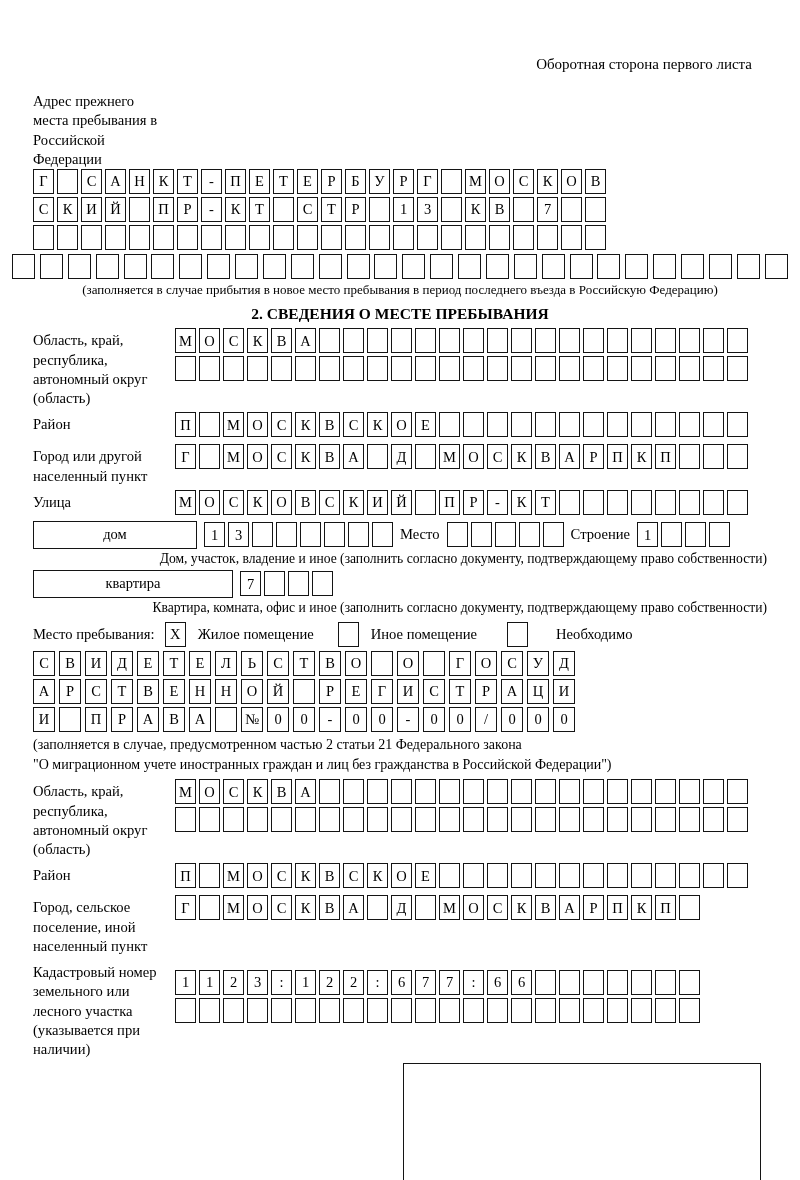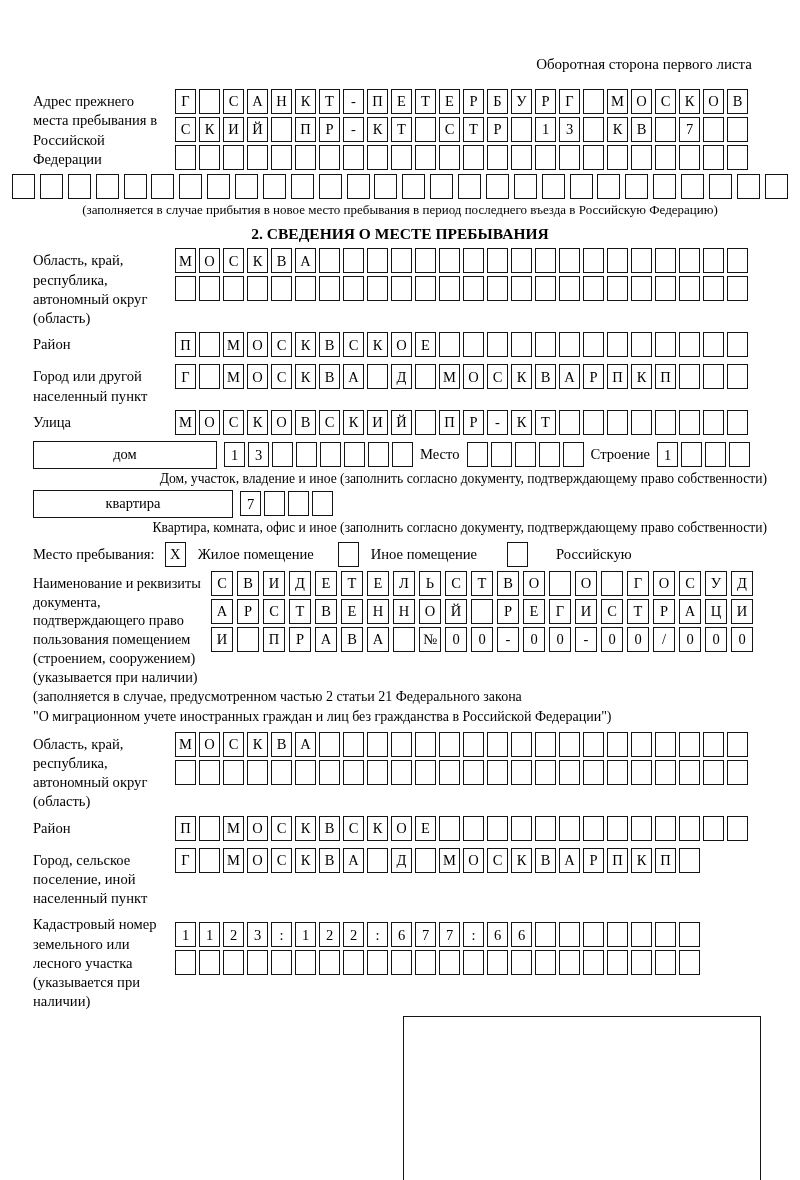--- a/index.html
+++ b/index.html
@@ -45,21 +45,21 @@
     margin: 7px 0 5px 0;
   }
   .sub-title { text-align: left; font-size: 14px; line-height: 1.45; }
 
   .house-row { display: flex; align-items: center; margin-top: 3px; }
   .wide-box {
     border: 1.5px solid #141414; height: 28px;
     display: flex; align-items: center; justify-content: center;
     font-size: 14.5px; margin-right: 7px;
   }
-  .wide-box.dom { width: 184px; }
+  .wide-box.dom { width: 164px; }
   .wide-box.kvartira { width: 200px; }
   .inline-label { font-size: 14.6px; margin: 0 7px; white-space: nowrap; }
   .house-row .boxrow { margin-bottom: 0; }
 
   .stay-row { display: flex; align-items: center; margin-top: 6px; }
   .stay-row .lbl { font-size: 14.6px; white-space: nowrap; }
   .stay-row .cell { margin: 0 12px 0 10px; }
   .doc-block .row-label { width: 178px; font-size: 14.3px; }
   .doc-block .cell { width: 22px; }
   .doc-block .boxrow { gap: 4px; }
@@ -73,21 +73,21 @@
 </style>
 </head>
 <body>
 
 <div class="page">
 
   <div class="header-note">Оборотная сторона первого листа</div>
 
   <div class="content">
 
-    <div class="form-row" style="margin-top:16px;">
+    <div class="form-row" style="margin-top:16px;flex-direction:column;">
       <div class="row-label">Адрес прежнего места пребывания в Российской Федерации</div>
       <div class="rows">
         <div class="boxrow">
             <span class="cell">Г</span>
             <span class="cell"></span>
             <span class="cell">С</span>
             <span class="cell">А</span>
             <span class="cell">Н</span>
             <span class="cell">К</span>
             <span class="cell">Т</span>
@@ -398,25 +398,24 @@
     </div>
     <div class="caption-left">Квартира, комната, офис и иное (заполнить согласно документу, подтверждающему право собственности)</div>
 
     <div class="stay-row">
       <span class="lbl">Место пребывания:</span>
       <span class="cell">X</span>
       <span class="lbl">Жилое помещение</span>
       <span class="cell" style="margin-left:24px;"></span>
       <span class="lbl">Иное помещение</span>
       <span class="cell" style="margin-left:30px; margin-right:28px;"></span>
-      <span class="lbl">Российскую</span>
+      <span class="lbl">Необходимо</span>
     </div>
 
     <div class="form-row doc-block">
-      <div class="row-label">Наименование и реквизиты документа, подтверждающего право пользования помещением (строением, сооружением) (указывается при наличии)</div>
       <div class="rows">
         <div class="boxrow">
             <span class="cell">С</span>
             <span class="cell">В</span>
             <span class="cell">И</span>
             <span class="cell">Д</span>
             <span class="cell">Е</span>
             <span class="cell">Т</span>
             <span class="cell">Е</span>
             <span class="cell">Л</span>

